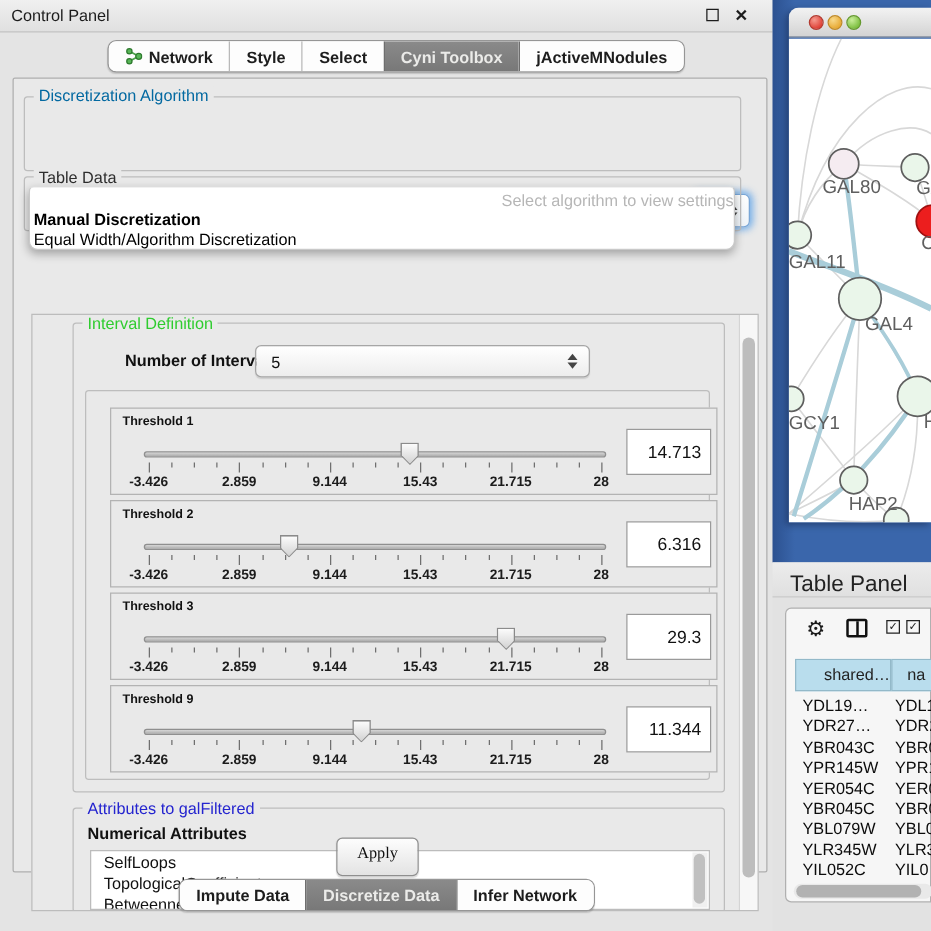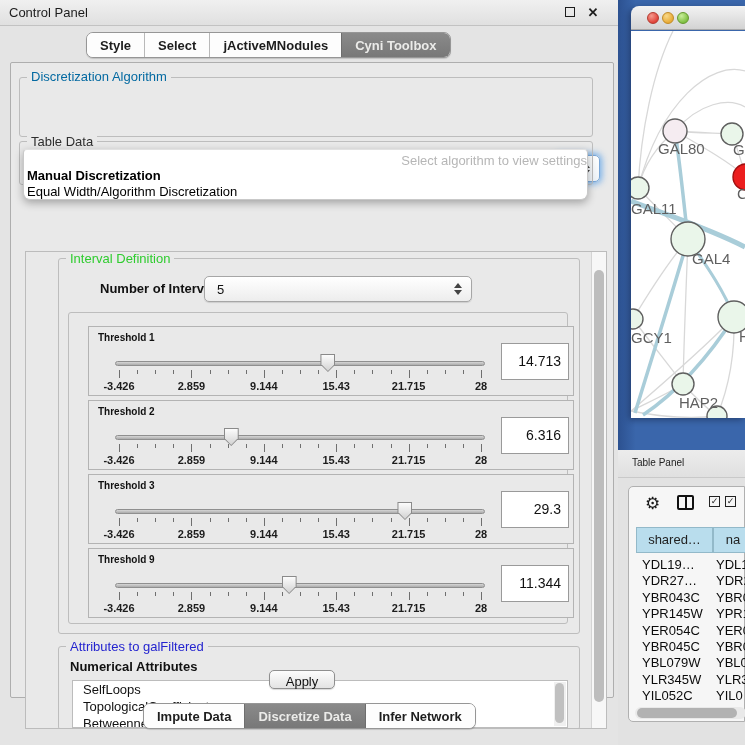--- a/index.html
+++ b/index.html
@@ -75,21 +75,21 @@
   
   #desktop { left:618px; top:0; width:127px; height:450px; background:linear-gradient(90deg,#2c5190 0%,#3a66ab 14%,#3a66ab 100%); }
   #net-window { position:absolute; left:13px; top:6px; width:114px; height:412px; border-radius:8px 0 0 0; overflow:hidden; box-shadow:-2px 2px 6px rgba(0,0,20,.35); }
   #net-titlebar { position:absolute; left:0; top:0; width:100%; height:24px; background:linear-gradient(#f3f3f3,#d3d3d3); border-bottom:1px solid #a8a8a8; }
   .light { position:absolute; top:6px; width:12px; height:12px; border-radius:50%; }
   #net-canvas { position:absolute; left:0; top:25px; width:114px; height:387px; background:#fff; }
 
   
   #table-panel { left:618px; top:450px; width:127px; height:295px; background:#e2e2e2; }
   #tp-header { position:absolute; left:0; top:0; width:100%; height:28px; background:linear-gradient(#ececec,#e0e0e0); border-bottom:1px solid #c9c9c9; }
-  #tp-header .t { position:absolute; left:14px; top:7px; font-size:10px; color:#222; }
+  #tp-header .t { position:absolute; left:14px; top:7px; font-size:18px; color:#222; }
   #tp-window { position:absolute; left:10px; top:36px; width:117px; height:236px; background:#f6f6f6; border:1px solid #b0b0b0; border-radius:5px 0 0 5px; }
   .gear { position:absolute; font-size:17px; color:#1a1a1a; }
   .split-icon { position:absolute; width:17px; height:15px; border:2px solid #111; border-radius:2px; }
   .split-icon i { position:absolute; left:50%; top:0; width:2px; height:100%; background:#111; transform:translateX(-1px); }
   .cb-icon { position:absolute; width:11px; height:11px; border:1.5px solid #222; font-size:9px; line-height:9px; text-align:center; color:#222; }
   #tp-table { position:absolute; left:7px; top:40px; width:110px; height:178px; overflow:hidden; }
   .hdr-cell { position:absolute; top:0; height:26px; background:#b9dded; border:1px solid #93b9c9; font-size:13px; color:#222; text-align:center; line-height:24px; white-space:nowrap; overflow:hidden; }
   .trow { position:absolute; font-size:13px; color:#0b0b0b; white-space:nowrap; }
   #tp-hscroll { position:absolute; left:6px; top:220px; width:111px; height:12px; background:#e9e9e9; border-radius:6px; }
   #tp-hscroll .thumb { position:absolute; left:2px; top:1px; width:100px; height:10px; background:#b2b2b2; border-radius:5px; }
@@ -105,30 +105,40 @@
     <span class="title">Control Panel</span>
     <span class="tb-icon" id="float-icon">
         <span></span>
       </span>
     <span class="tb-icon" id="close-icon">✕</span>
   </div>
 
   <div class="abs" style="left:86px;top:32px;">
     <div class="tabbar" id="top-tabs">
         <div class="tab">
+          <svg width="14" height="14" viewBox="0 0 14 14">
+            <line x1="3.5" y1="3" x2="11" y2="7" stroke="#4aa34a" stroke-width="1.4"></line>
+            <line x1="3.5" y1="11" x2="11" y2="7" stroke="#4aa34a" stroke-width="1.4"></line>
+            <circle cx="3.5" cy="3" r="2.1" fill="#57b557" stroke="#2e7a2e"></circle>
+            <circle cx="3.5" cy="11" r="2.1" fill="#57b557" stroke="#2e7a2e"></circle>
+            <circle cx="11" cy="7" r="2.4" fill="#57b557" stroke="#2e7a2e"></circle>
+          </svg>
+          <span>Network</span>
+        </div>
+        <div class="tab">
           <span>Style</span>
         </div>
         <div class="tab">
           <span>Select</span>
-        </div>
-        <div class="tab">
-          <span>jActiveMNodules</span>
         </div>
         <div class="tab sel">
           <span>Cyni Toolbox</span>
+        </div>
+        <div class="tab">
+          <span>jActiveMNodules</span>
         </div>
       </div>
   </div>
 
   <div id="main-panel" class="abs">
 
     <div class="group" style="left:8px;top:14px;width:574px;height:60px;"></div>
     <span class="group-label gray" style="left:16px;top:6px;">Discretization Algorithm</span>
 
     <div class="combo" id="algo-combo">
@@ -349,21 +359,21 @@
         <div id="attr-scroll">
             <div class="thumb"></div>
           </div>
       </div>
 
       <div class="vscroll" style="right:0;top:0;width:15px;height:476px;">
         <div class="thumb" style="top:18px;height:432px;"></div>
       </div>
     </div>
 
-    <div class="push-btn" style="left:258px;top:607px;width:66px;height:19px;line-height:21px;">Apply</div>
+    <div class="push-btn" style="left:258px;top:607px;width:66px;height:31px;line-height:21px;font-family:Liberation Serif, serif;">Apply</div>
   </div>
 
   <div class="abs" style="left:143px;top:703px;">
     <div class="tabbar" id="bottom-tabs">
         <div class="tab">
           <span>Impute Data</span>
         </div>
         <div class="tab sel">
           <span>Discretize Data</span>
         </div>
@@ -431,21 +441,21 @@
       <span class="t">Table Panel</span>
     </div>
     <div id="tp-window">
       <span class="gear" style="left:16px;top:6px;">⚙</span>
       <span class="split-icon" style="left:48px;top:8px;">
           <i></i>
         </span>
       <span class="cb-icon" style="left:80px;top:9px;">✓</span>
       <span class="cb-icon" style="left:96px;top:9px;">✓</span>
       <div id="tp-table">
-        <div class="hdr-cell" style="left:0;width:77px;">shared…</div>
+        <div class="hdr-cell" style="left:0;width:77px;text-align:right;">shared…</div>
         <div class="hdr-cell" style="left:77px;width:40px;">na</div>
         <div id="tp-rows">
             <div class="trow" style="left: 6px; top: 30px; width: 70px; overflow: hidden;">YDL19…</div>
             <div class="trow" style="left: 80px; top: 30px; width: 34px; overflow: hidden;">YDL1</div>
             <div class="trow" style="left: 6px; top: 46.4px; width: 70px; overflow: hidden;">YDR27…</div>
             <div class="trow" style="left: 80px; top: 46.4px; width: 34px; overflow: hidden;">YDR2</div>
             <div class="trow" style="left: 6px; top: 62.8px; width: 70px; overflow: hidden;">YBR043C</div>
             <div class="trow" style="left: 80px; top: 62.8px; width: 34px; overflow: hidden;">YBR0</div>
             <div class="trow" style="left: 6px; top: 79.2px; width: 70px; overflow: hidden;">YPR145W</div>
             <div class="trow" style="left: 80px; top: 79.2px; width: 34px; overflow: hidden;">YPR1</div>

